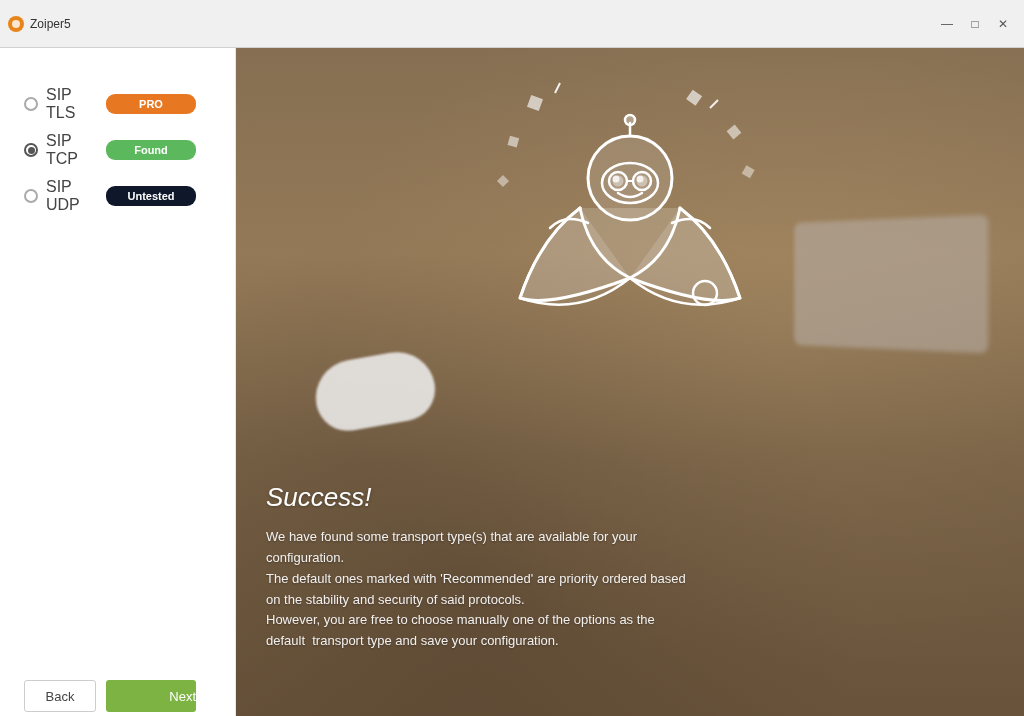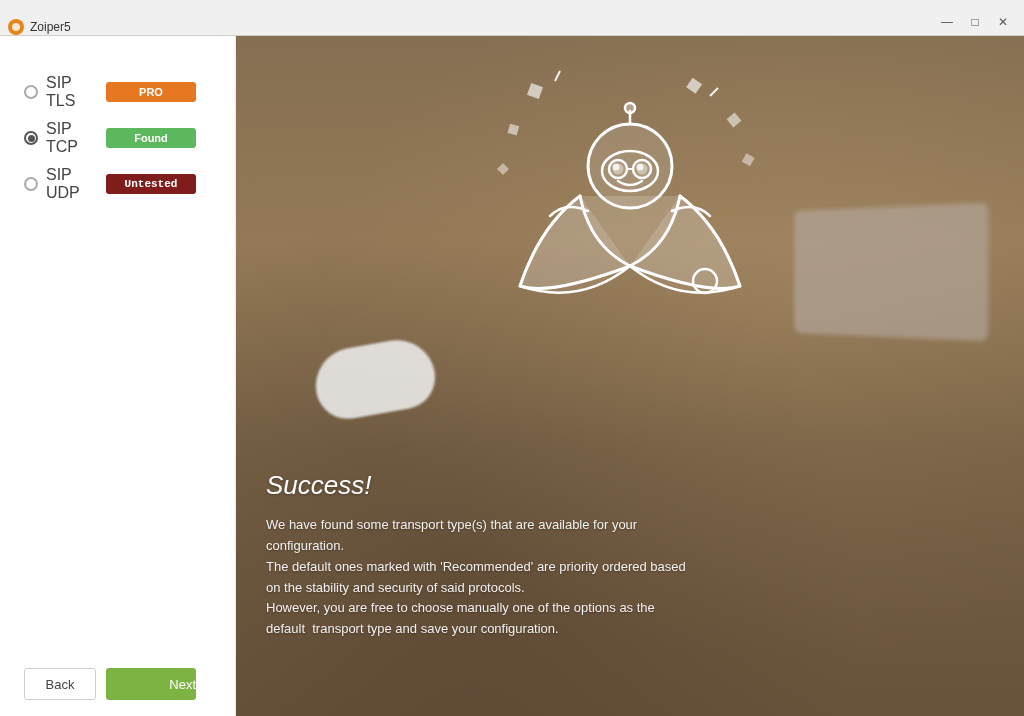--- a/index.html
+++ b/index.html
@@ -7,24 +7,24 @@
       width: 1024px;
       height: 716px;
       overflow: hidden;
       font-family: 'Segoe UI', Arial, sans-serif;
       background: #fff;
     }
 
     
     .title-bar {
       display: flex;
-      align-items: flex-end;
+      align-items: center;
       justify-content: space-between;
       background: #f0f0f0;
-      height: 36px;
+      height: 48px;
       padding: 0 8px;
       border-bottom: 1px solid #d0d0d0;
     }
     .title-bar-left {
       display: flex;
       align-items: center;
       gap: 6px;
     }
     .title-bar-icon {
       width: 16px;
@@ -120,39 +120,38 @@
 
     .protocol-label {
       font-size: 16px;
       color: #444;
       width: 52px;
       flex-shrink: 0;
     }
 
     .status-badge {
       height: 20px;
-      border-radius: 3px;
+      border-radius: 9px;
       display: flex;
       align-items: center;
       justify-content: center;
       font-size: 11px;
       font-weight: 600;
       color: white;
       min-width: 90px;
       padding: 0 6px;
     }
     .status-pro {
       background: #e87722;
     }
     .status-found {
       background: #5cb85c;
     }
     .status-untested {
-      background: #7f1d1d;
-      font-family: Liberation Mono, monospace;
+      background: #0f172a;
     }
     .status-pending {
       background: #e87722;
       position: relative;
       overflow: hidden;
     }
     .status-pending-stripes {
       position: absolute;
       right: 0;
       top: 0;

